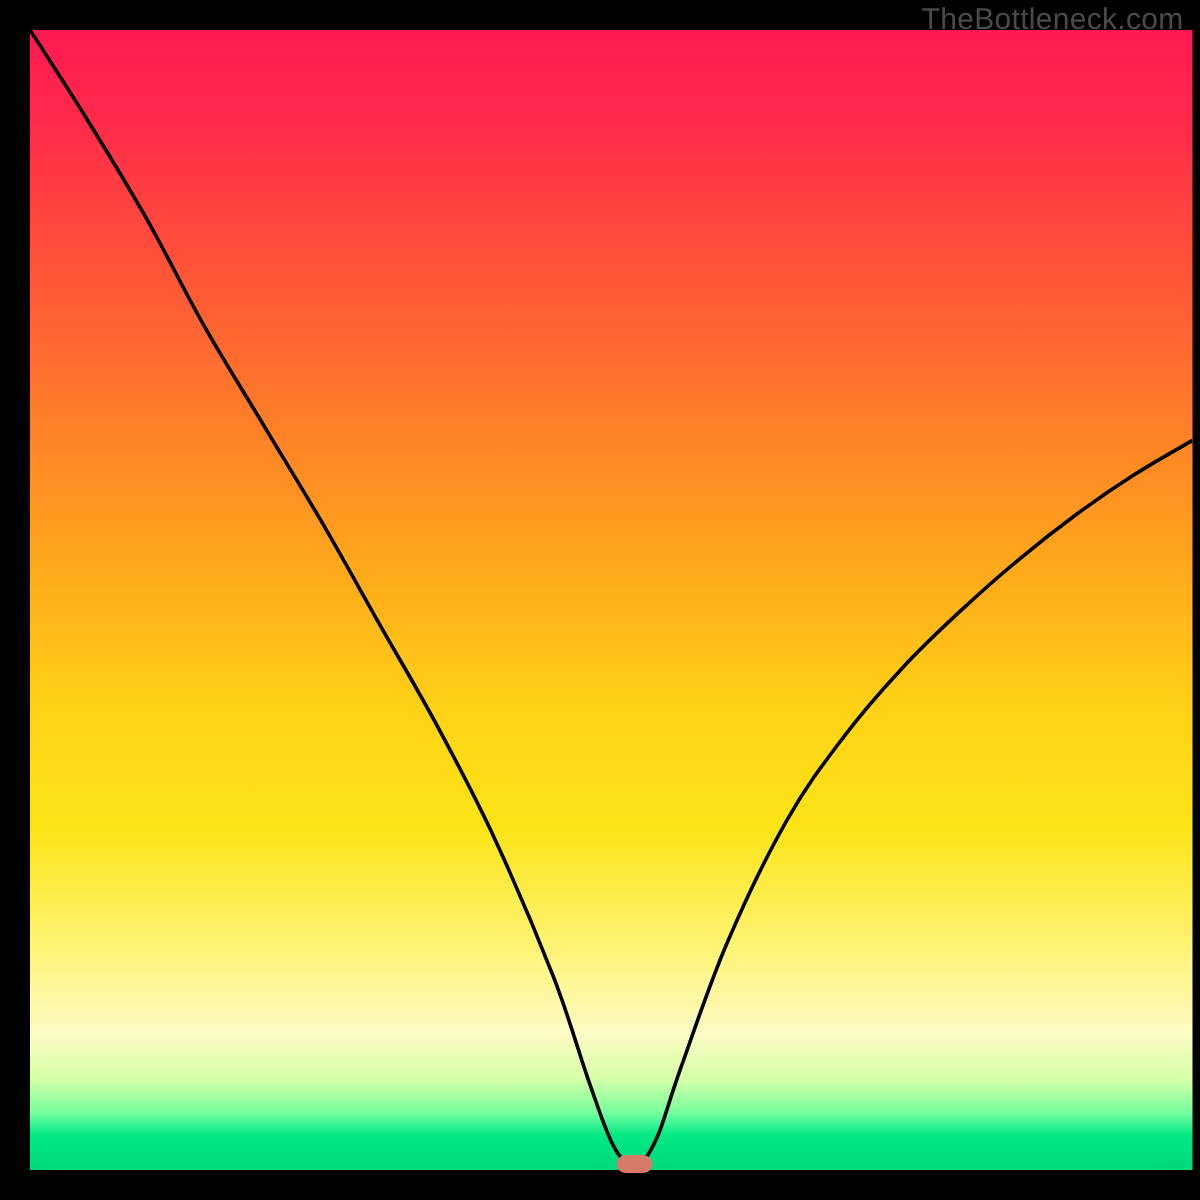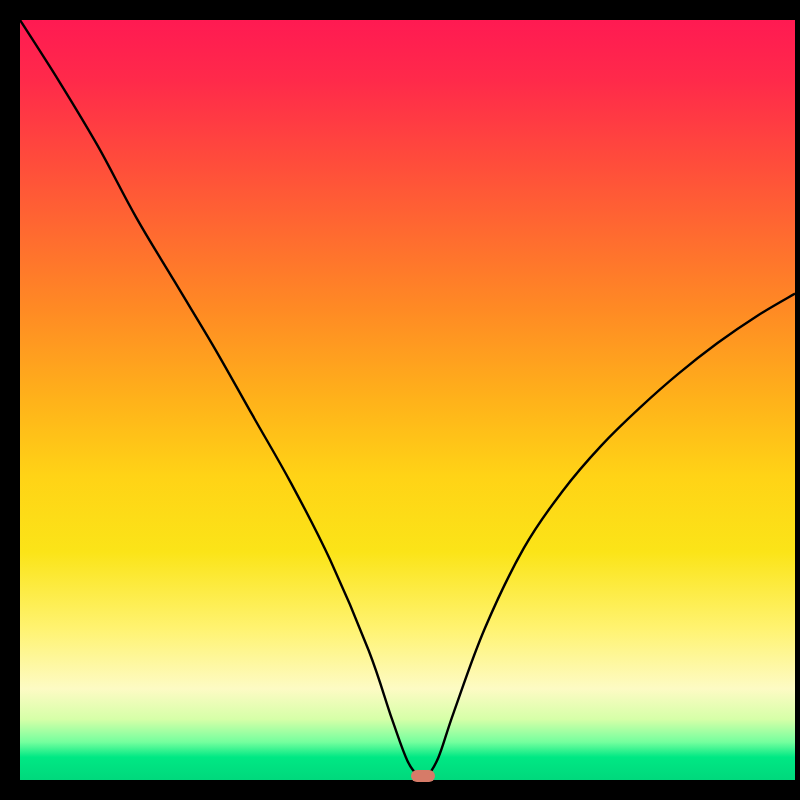--- a/index.html
+++ b/index.html
@@ -68,20 +68,21 @@
     border-radius: 6px;
     background: #d67b68;
     z-index: 4;
     transform: translate(-50%, -50%);
   }
 </style>
 </head>
 <body>
 
 <div class="plot-frame">
+  <div class="watermark">TheBottleneck.com</div>
 
   <div class="plot-area">
 
     <svg class="curve" viewBox="0 0 775 760" preserveAspectRatio="none">
       <path fill="none" stroke="#000000" stroke-width="2.4" d="M 0.0 0.0 C 7.0 10.9, 24.8 38.2, 38.8 60.8 C 52.7 83.4, 63.5 100.8, 77.5 125.4 C 91.5 150.0, 102.3 173.0, 116.3 197.6 C 130.2 222.2, 141.1 238.9, 155.0 262.2 C 168.9 285.5, 179.8 302.9, 193.8 326.8 C 207.7 350.7, 218.6 370.6, 232.5 395.2 C 246.4 419.8, 257.3 437.6, 271.3 463.6 C 285.2 489.6, 296.1 509.5, 310.0 539.6 C 323.9 569.7, 337.6 602.1, 348.8 630.8 C 359.9 659.5, 365.0 679.4, 372.0 699.2 C 379.0 719.0, 382.6 730.7, 387.5 741.0 C 392.4 751.3, 395.6 753.5, 399.1 756.2 C 402.6 758.9, 403.4 759.6, 406.9 756.2 C 410.4 752.8, 413.6 748.8, 418.5 737.2 C 423.4 725.6, 425.6 714.9, 434.0 691.6 C 442.4 668.3, 452.4 637.4, 465.0 608.0 C 477.6 578.6, 489.8 552.8, 503.8 528.2 C 517.7 503.6, 528.5 489.7, 542.5 471.2 C 556.5 452.7, 567.3 440.6, 581.3 425.6 C 595.2 410.6, 606.0 400.6, 620.0 387.6 C 634.0 374.6, 644.8 365.0, 658.8 353.4 C 672.7 341.8, 683.5 333.3, 697.5 323.0 C 711.5 312.7, 722.3 305.3, 736.3 296.4 C 750.2 287.5, 768.0 277.7, 775.0 273.6"></path>
     </svg>
 
     <div class="marker" style="left: 403px; top: 756.2px; background: rgb(214, 123, 104);"></div>
   </div>
 </div>

